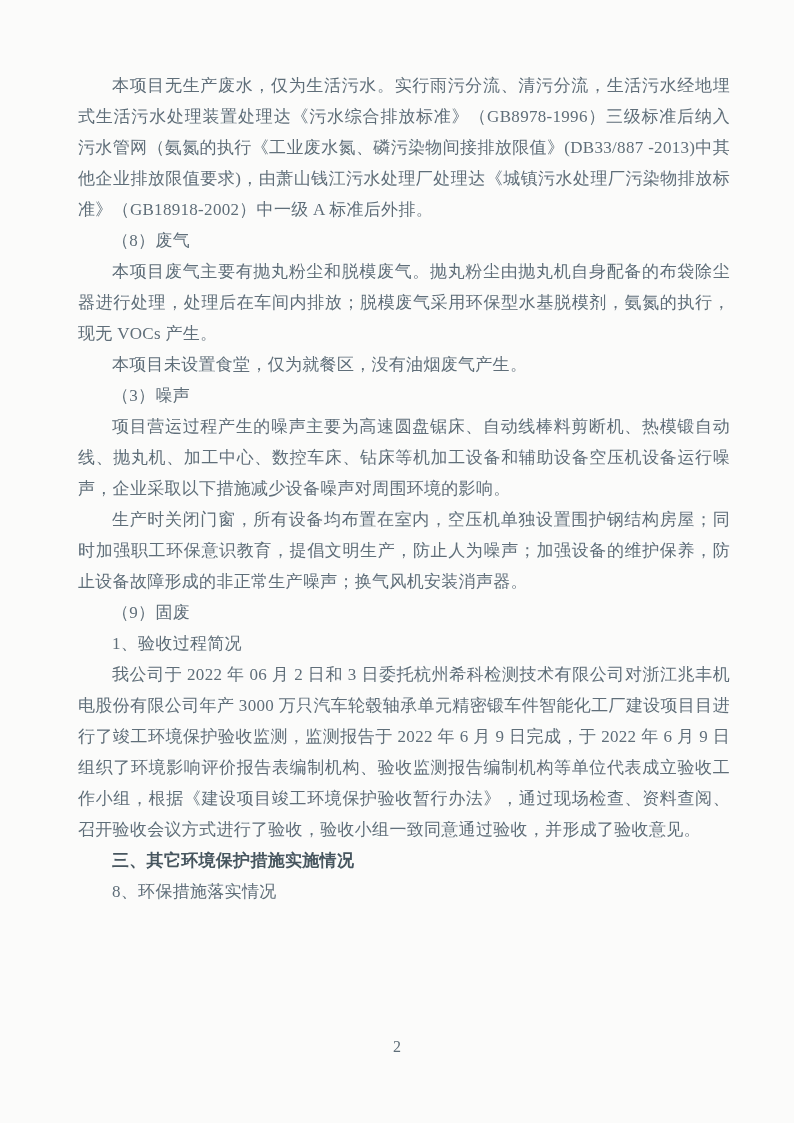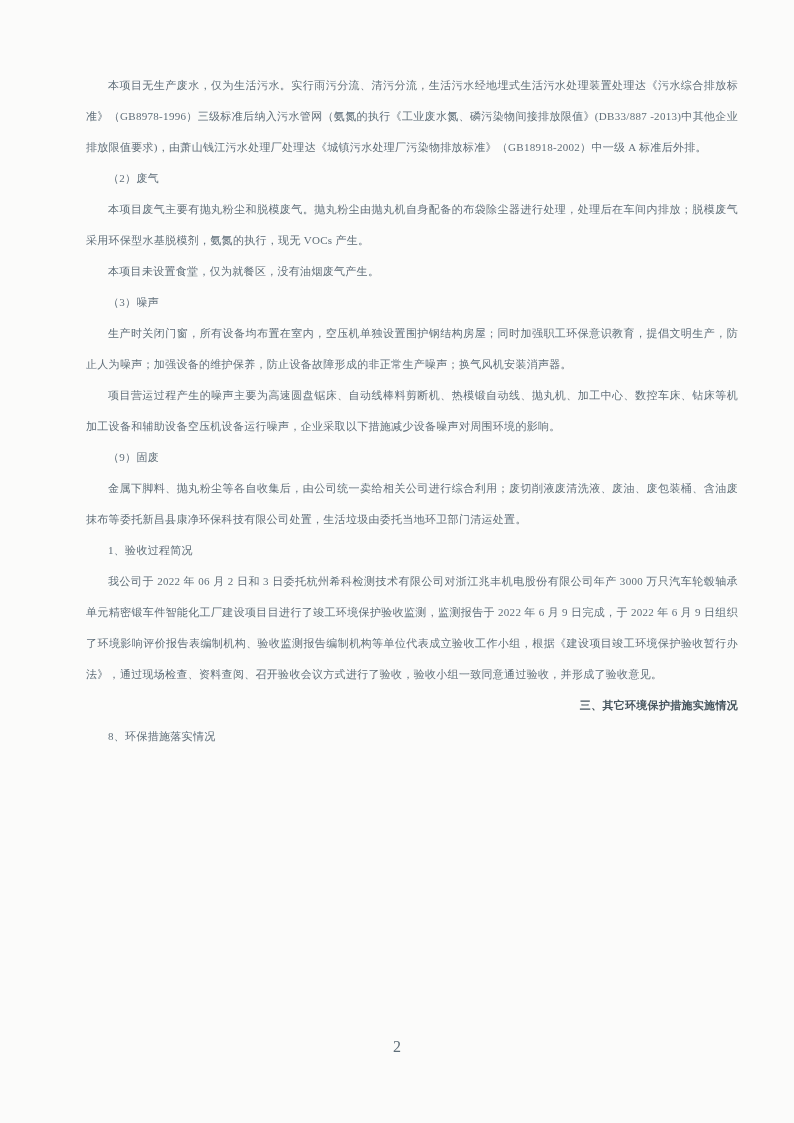--- a/index.html
+++ b/index.html
@@ -11,69 +11,68 @@
     position: relative;
     width: 794px;
     height: 1123px;
     margin: 0 auto;
     background: #fbfbfa;
     overflow: hidden;
     font-family: "Liberation Serif", "DejaVu Serif", serif;
   }
   .content {
     position: absolute;
-    left: 86px;
+    left: 78px;
     top: 70px;
     width: 652px;
-    font-size: 11px;
+    font-size: 17px;
     line-height: 31px;
     color: #5f6e79;
     letter-spacing: 0.3px;
   }
   .para {
     margin: 0;
     text-indent: 2em;
     text-align: justify;
     text-justify: inter-ideograph;
   }
   .head {
     margin: 0;
     text-indent: 2em;
     text-align: left;
   }
   .head-bold {
     margin: 0;
     text-indent: 2em;
-    text-align: right;
+    text-align: left;
     font-weight: bold;
     color: #47565f;
   }
   .page-number {
     position: absolute;
     top: 1038px;
     left: 0;
     width: 100%;
     text-align: center;
     font-size: 16px;
     color: #5f6e79;
   }
 </style>
 </head>
 <body>
 
 <div class="page">
   <div class="content">
     <p class="para">本项目无生产废水，仅为生活污水。实行雨污分流、清污分流，生活污水经地埋式生活污水处理装置处理达《污水综合排放标准》（GB8978-1996）三级标准后纳入污水管网（氨氮的执行《工业废水氮、磷污染物间接排放限值》(DB33/887 -2013)中其他企业排放限值要求)，由萧山钱江污水处理厂处理达《城镇污水处理厂污染物排放标准》（GB18918-2002）中一级 A 标准后外排。</p>
-    <p class="head">（2）废气</p>
+    <p class="head">（8）废气</p>
     <p class="para">本项目废气主要有抛丸粉尘和脱模废气。抛丸粉尘由抛丸机自身配备的布袋除尘器进行处理，处理后在车间内排放；脱模废气采用环保型水基脱模剂，氨氮的执行，现无 VOCs 产生。</p>
     <p class="para">本项目未设置食堂，仅为就餐区，没有油烟废气产生。</p>
     <p class="head">（3）噪声</p>
+    <p class="para">项目营运过程产生的噪声主要为高速圆盘锯床、自动线棒料剪断机、热模锻自动线、抛丸机、加工中心、数控车床、钻床等机加工设备和辅助设备空压机设备运行噪声，企业采取以下措施减少设备噪声对周围环境的影响。</p>
     <p class="para">生产时关闭门窗，所有设备均布置在室内，空压机单独设置围护钢结构房屋；同时加强职工环保意识教育，提倡文明生产，防止人为噪声；加强设备的维护保养，防止设备故障形成的非正常生产噪声；换气风机安装消声器。</p>
-    <p class="para">项目营运过程产生的噪声主要为高速圆盘锯床、自动线棒料剪断机、热模锻自动线、抛丸机、加工中心、数控车床、钻床等机加工设备和辅助设备空压机设备运行噪声，企业采取以下措施减少设备噪声对周围环境的影响。</p>
     <p class="head">（9）固废</p>
-    <p class="para">金属下脚料、抛丸粉尘等各自收集后，由公司统一卖给相关公司进行综合利用；废切削液废清洗液、废油、废包装桶、含油废抹布等委托新昌县康净环保科技有限公司处置，生活垃圾由委托当地环卫部门清运处置。</p>
     <p class="head">1、验收过程简况</p>
     <p class="para">我公司于 2022 年 06 月 2 日和 3 日委托杭州希科检测技术有限公司对浙江兆丰机电股份有限公司年产 3000 万只汽车轮毂轴承单元精密锻车件智能化工厂建设项目目进行了竣工环境保护验收监测，监测报告于 2022 年 6 月 9 日完成，于 2022 年 6 月 9 日组织了环境影响评价报告表编制机构、验收监测报告编制机构等单位代表成立验收工作小组，根据《建设项目竣工环境保护验收暂行办法》，通过现场检查、资料查阅、召开验收会议方式进行了验收，验收小组一致同意通过验收，并形成了验收意见。</p>
     <p class="head-bold">三、其它环境保护措施实施情况</p>
     <p class="head">8、环保措施落实情况</p>
   </div>
   <div class="page-number">2</div>
 </div>
 
 </body></html>

